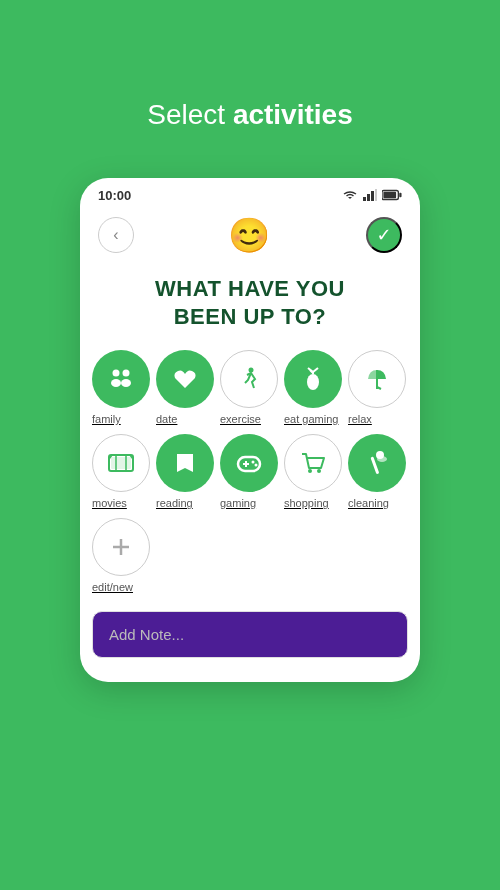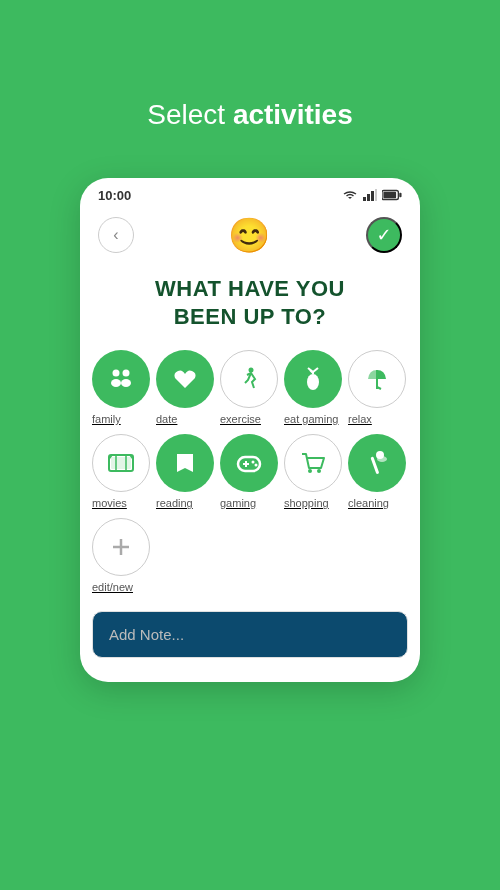--- a/index.html
+++ b/index.html
@@ -144,21 +144,21 @@
       line-height: 1.2;
     }
 
     .add-note-bar {
       margin: 16px 12px 4px;
       border: 1.5px solid #e0e0e0;
       border-radius: 10px;
       padding: 14px 16px;
       color: #bbb;
       font-size: 15px;
-      background: #0c4a6e;
+      background: #4c1d95;
     }
 
     
   </style>
 </head>
 <body>
 
 <div style="text-align:center; margin-top:48px; margin-bottom:28px;">
   <div class="header-text">
     <span>Select </span><strong>activities</strong><br>

